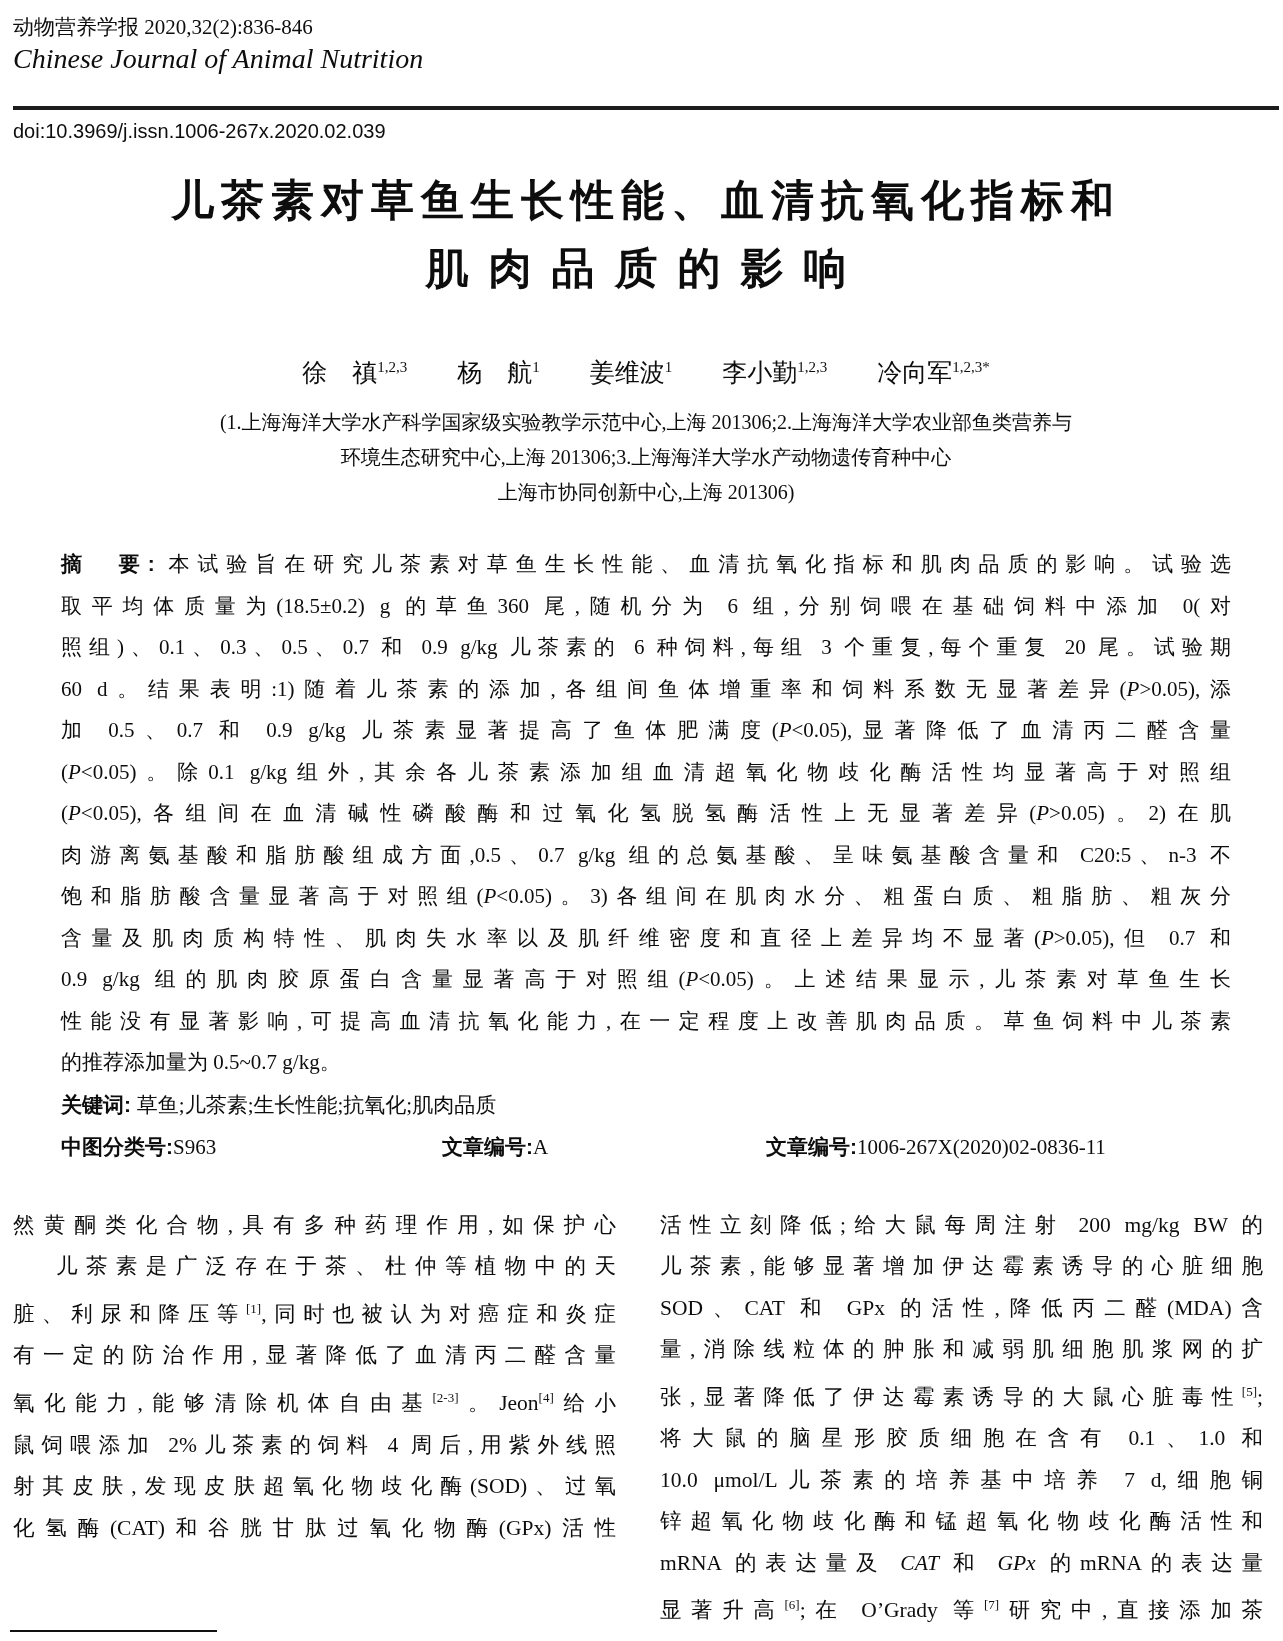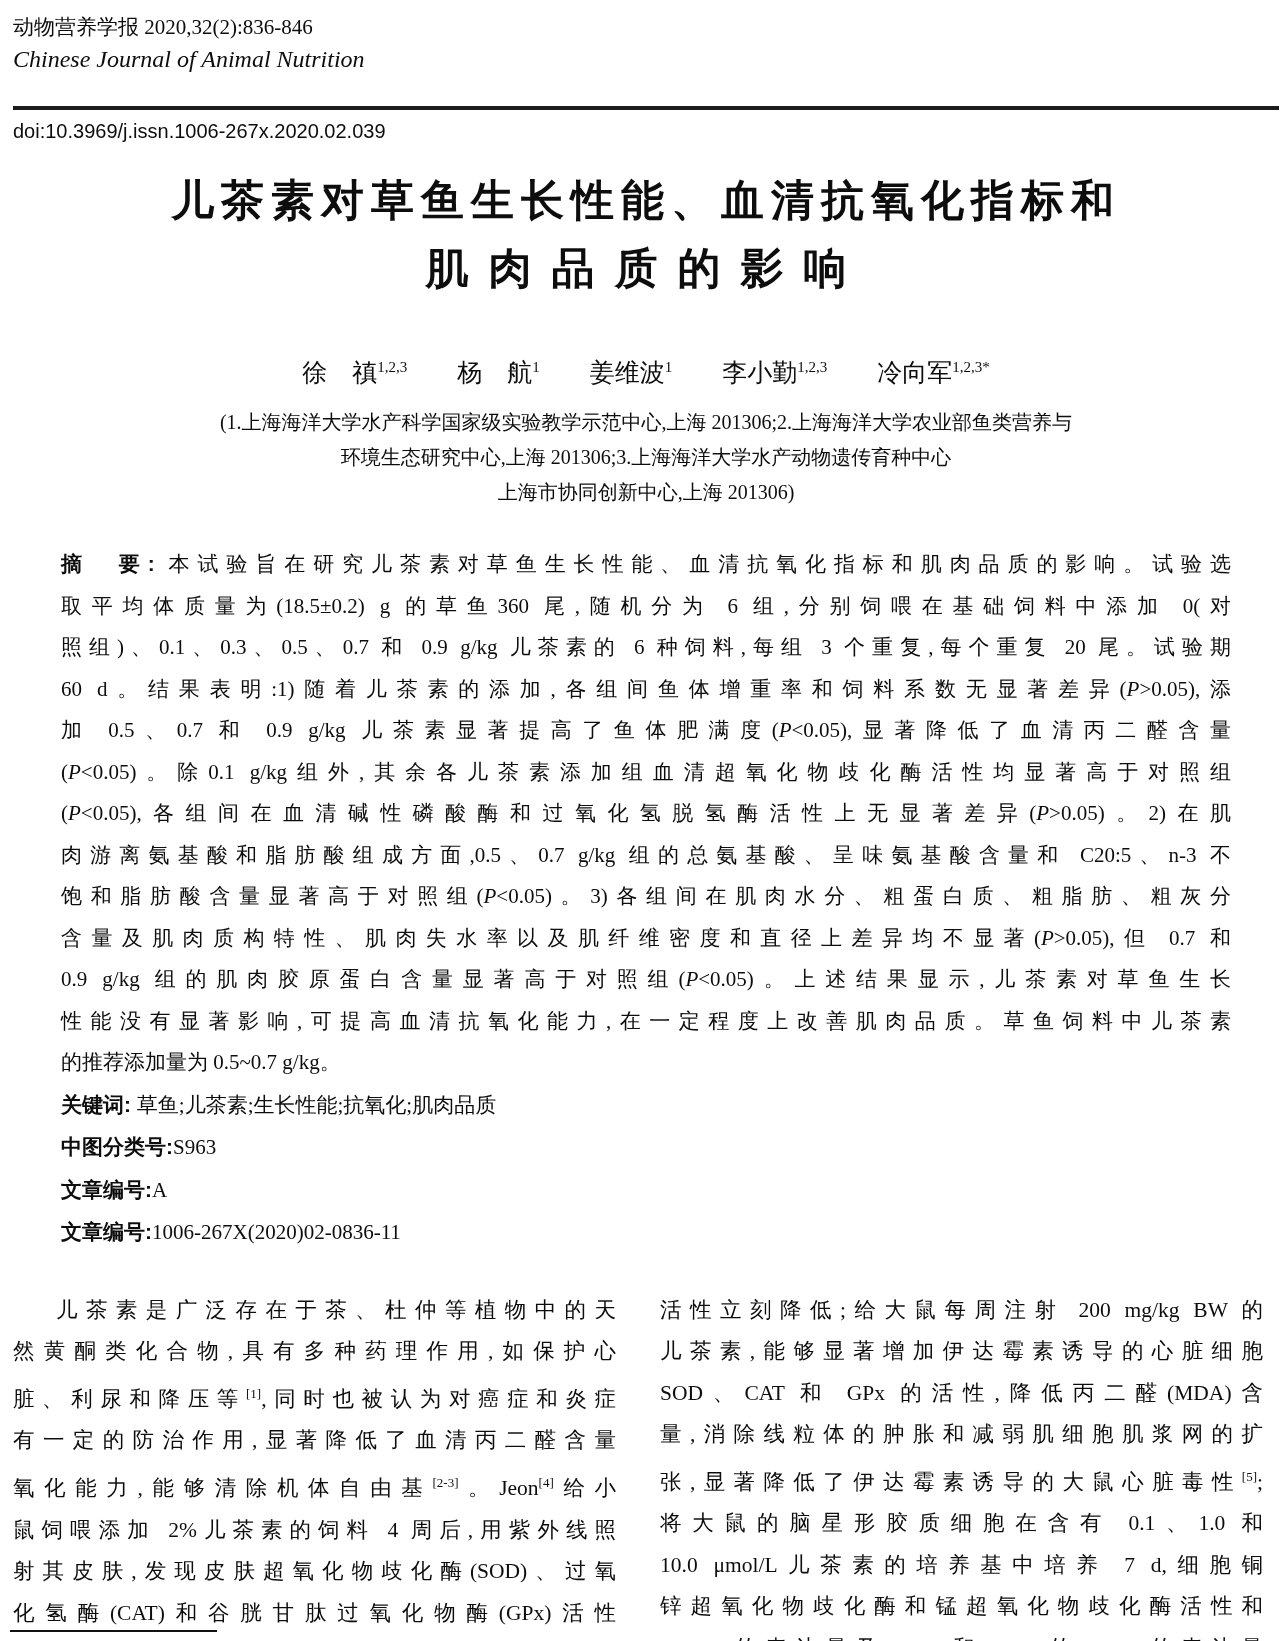--- a/index.html
+++ b/index.html
@@ -8,21 +8,21 @@
     width:1283px; height:1641px;
     box-sizing:border-box;
     padding:14px 4px 0 13px;
     background:#ffffff;
     color:#0d0d0d;
     font-family:"Liberation Serif","DejaVu Serif",serif;
     overflow:hidden;
   }
   
   .jr-cn { font-size:21px; line-height:26px; }
-  .jr-en { font-size:24px; line-height:26px; font-style:italic; margin-top:6px; }
+  .jr-en { font-size:28px; line-height:26px; font-style:italic; margin-top:6px; }
   .top-rule { height:4px; background:#1c1c1c; margin-top:34px; }
   .doi { font-family:"Liberation Sans","DejaVu Sans",sans-serif; font-size:20px; line-height:26px; margin-top:8px; }
   
   .title {
     margin:22px 0 0 0; text-align:center;
     font-family:"Liberation Sans","DejaVu Sans",sans-serif;
     font-weight:700; font-size:43px; line-height:68px;
   }
   .title .l1 { display:block; letter-spacing:7px; }
   .title .l2 { display:block; letter-spacing:20px; }
@@ -31,21 +31,21 @@
   .authors sup { font-size:15px; }
   .affil { margin-top:14px; text-align:center; font-size:20px; line-height:35px; }
   
   .abstract { margin:33px 48px 0 48px; font-size:21px; line-height:41.5px; }
   .jline { text-align:justify; text-align-last:justify; }
   .lline { text-align:left; }
   .abstract b, .kw b, .clc b {
     font-family:"Liberation Sans","DejaVu Sans",sans-serif; font-weight:700;
   }
   .kw  { margin:0 48px; font-size:21px; line-height:41.5px; }
-  .clc { margin:0 48px; font-size:21px; line-height:41.5px; display:flex;flex-direction:column; }
+  .clc { margin:0 48px; font-size:21px; line-height:41.5px; display:flex; }
   .clc .c1 { width:381px; } .clc .c2 { width:324px; } .clc .c3 { flex:1; }
   
   .columns { display:flex; gap:44px; margin-top:36px; font-size:21.5px; line-height:41.5px; }
   .col { width:603px; }
   .col sup { font-size:13px; }
   .indent { text-indent:2em; }
   .foot-rule { position:absolute; left:10px; bottom:9px; width:207px; height:2px; background:#111; }
 </style>
 </head>
 <body>
@@ -91,22 +91,22 @@
   <div class="kw"><b>关键词: </b>草鱼;儿茶素;生长性能;抗氧化;肌肉品质</div>
 
   <div class="clc">
     <span class="c1"><b>中图分类号:</b>S963</span>
     <span class="c2"><b>文章编号:</b>A</span>
     <span class="c3"><b>文章编号:</b>1006-267X(2020)02-0836-11</span>
   </div>
 
   <div class="columns">
     <div class="col">
+      <div class="jline">然黄酮类化合物,具有多种药理作用,如保护心</div>
       <div class="jline indent">儿茶素是广泛存在于茶、杜仲等植物中的天</div>
-      <div class="jline">然黄酮类化合物,具有多种药理作用,如保护心</div>
       <div class="jline">脏、利尿和降压等<sup>[1]</sup>,同时也被认为对癌症和炎症</div>
       <div class="jline">有一定的防治作用,显著降低了血清丙二醛含量</div>
       <div class="jline">氧化能力,能够清除机体自由基<sup>[2-3]</sup>。Jeon<sup>[4]</sup>给小</div>
       <div class="jline">鼠饲喂添加 2%儿茶素的饲料 4 周后,用紫外线照</div>
       <div class="jline">射其皮肤,发现皮肤超氧化物歧化酶(SOD)、过氧</div>
       <div class="jline">化氢酶(CAT)和谷胱甘肽过氧化物酶(GPx)活性</div>
     </div>
     <div class="col">
       <div class="jline">活性立刻降低;给大鼠每周注射 200 mg/kg BW 的</div>
       <div class="jline">儿茶素,能够显著增加伊达霉素诱导的心脏细胞</div>

